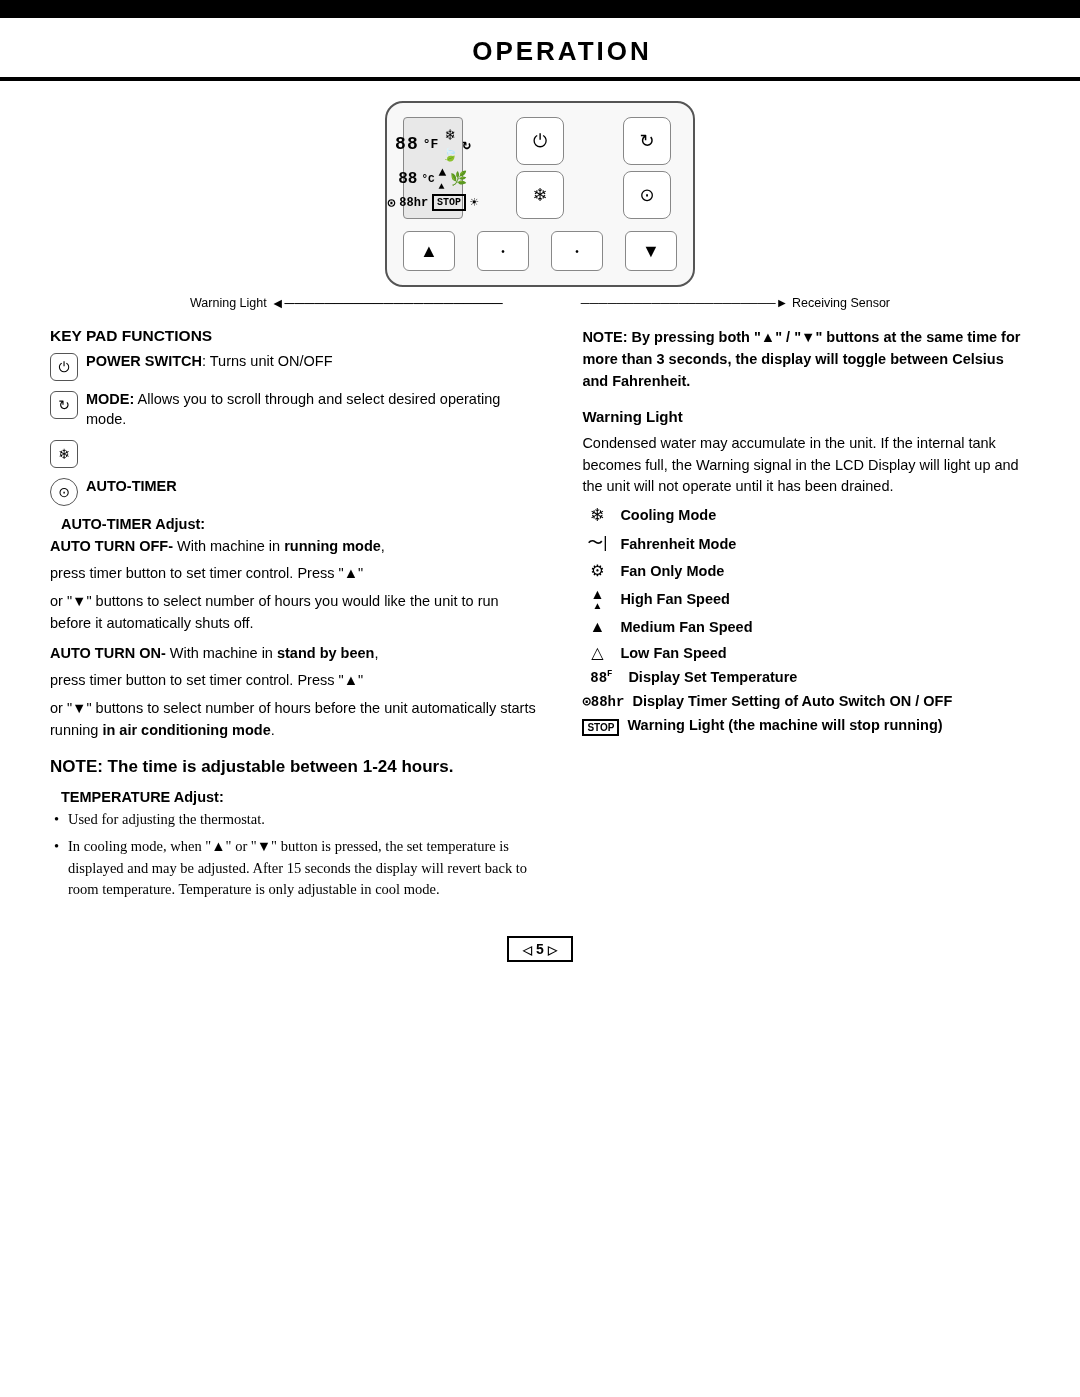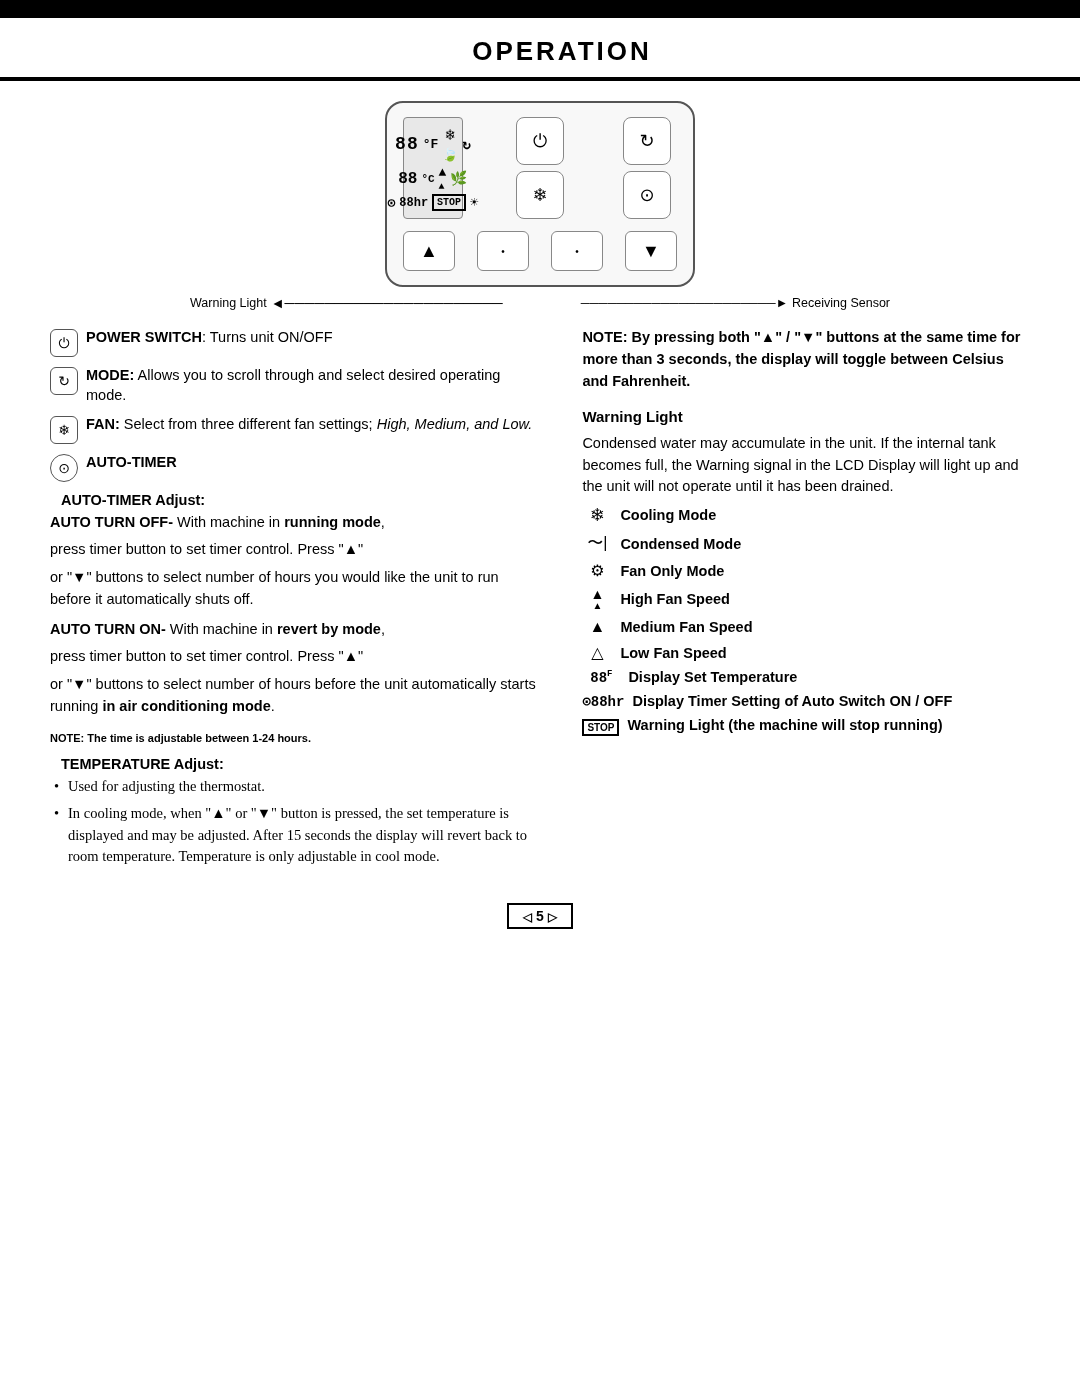--- a/index.html
+++ b/index.html
@@ -302,21 +302,21 @@
     }
 
     
     .auto-timer-section {
       margin-top: 6px;
       font-size: 14.5px;
     }
 
     .note-emphasis {
       font-weight: bold;
-      font-size: 11px;
+      font-size: 17px;
       margin: 10px 0 6px 0;
     }
 
     
     .temp-section {
       margin-top: 10px;
       font-size: 14.5px;
     }
 
     .bullet-list {
@@ -450,60 +450,58 @@
     <span>──────────────────────►</span>
     <span>Receiving Sensor</span>
   </div>
 </div>
 
 <div class="main-content">
 
   <div class="left-col">
 
     <div class="key-pad-section">
+      <div class="section-title">KEY PAD FUNCTIONS</div>
 
       <div class="key-item">
         <div class="key-icon">⏻</div>
         <div class="key-text">
           <b>POWER SWITCH</b><span>: Turns unit ON/OFF</span>
         </div>
       </div>
 
       <div class="key-item">
         <div class="key-icon">↻</div>
         <div class="key-text">
           <b>MODE:</b><span> Allows you to scroll through and select desired operating mode.</span>
         </div>
       </div>
 
       <div class="key-item">
         <div class="key-icon">❄</div>
-        <div class="key-text">
-          <b>FAN:</b><span> Select from three different fan settings; </span><i>High, Medium, and Low.</i>
-        </div>
       </div>
 
       <div class="key-item">
         <div class="key-icon" style="border-radius:50%;">⊙</div>
         <div class="key-text">
           <b>AUTO-TIMER</b>
         </div>
       </div>
     </div>
 
     <div class="auto-timer-section">
       <div class="subsection-title">AUTO-TIMER Adjust:</div>
       <p>
         <b>AUTO TURN OFF-</b> With machine in <b>running mode</b>,
       </p>
       <p>press timer button to set timer control. Press "▲"</p>
       <p>or "▼" buttons to select number of hours you would like the unit to run before it automatically shuts off.</p>
 
       <p style="margin-top:8px;">
-        <b>AUTO TURN ON-</b> With machine in <b>revert by mode</b>,
+        <b>AUTO TURN ON-</b> With machine in <b>stand by been</b>,
       </p>
       <p>press timer button to set timer control. Press "▲"</p>
       <p>or "▼" buttons to select number of hours before the unit automatically starts running <b>in air conditioning mode</b>.</p>
     </div>
 
     <p class="note-emphasis" style="margin-top:12px; font-weight:bold;">NOTE: The time is adjustable between 1-24 hours.</p>
 
     <div class="temp-section">
       <div class="subsection-title">TEMPERATURE Adjust:</div>
       <ul class="bullet-list">
@@ -528,21 +526,21 @@
 
     <div class="lcd-section">
 
       <div class="lcd-item">
         <span class="lcd-icon snowflake">❄</span>
         <span><b>Cooling Mode</b></span>
       </div>
 
       <div class="lcd-item">
         <span class="lcd-icon" style="font-size:16px;">〜|</span>
-        <span><b>Condensed Mode</b></span>
+        <span><b>Fahrenheit Mode</b></span>
       </div>
 
       <div class="lcd-item">
         <span class="lcd-icon" style="font-size:16px;">⚙</span>
         <span><b>Fan Only Mode</b></span>
       </div>
 
       <div class="lcd-item">
         <span class="lcd-icon" style="font-size:14px; display:flex; flex-direction:column; align-items:center; gap:0; line-height:1;">
           <span>▲</span>

